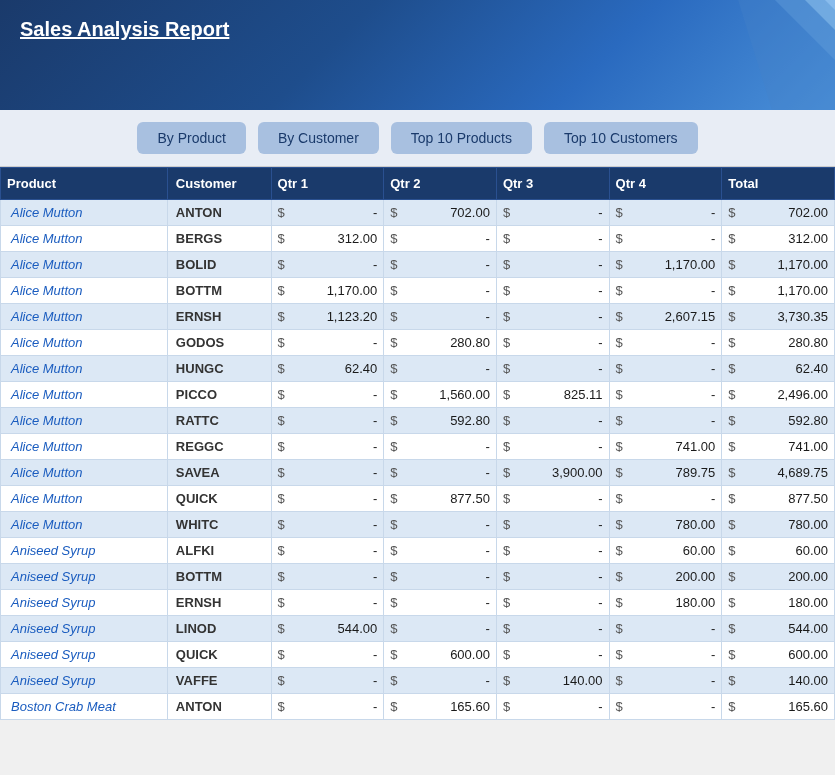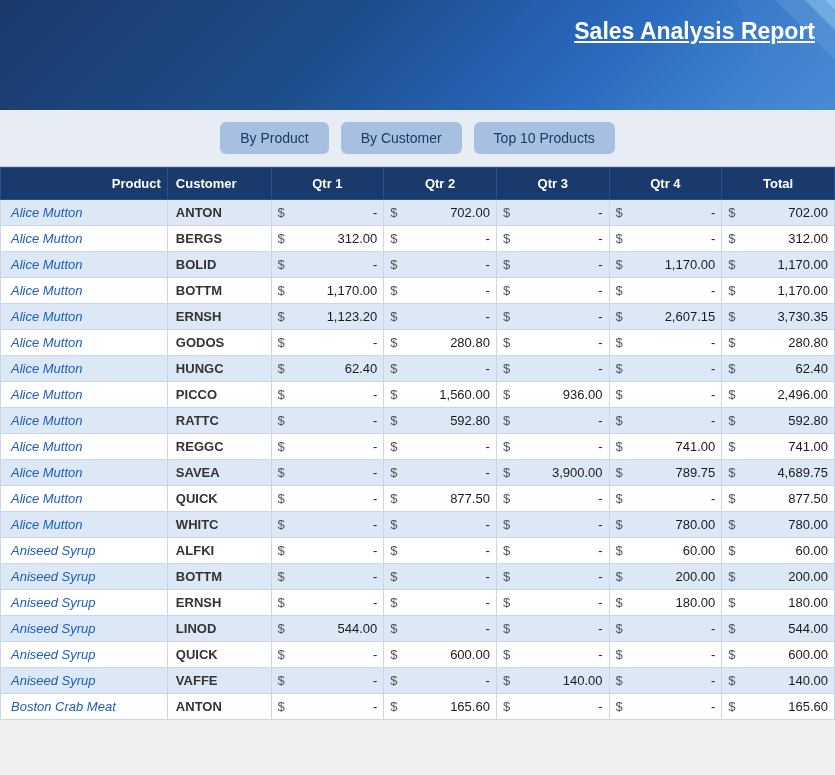--- a/index.html
+++ b/index.html
@@ -7,22 +7,22 @@
 
     
     .header {
       background: linear-gradient(135deg, #1a3a6b 0%, #1e4d8c 40%, #2a6abf 70%, #4a90d9 100%);
       padding: 18px 20px 14px 20px;
       position: relative;
       overflow: hidden;
       min-height: 110px;
     }
     .header-title {
-      text-align: right;
-      font-size: 23px;
+      text-align: left;
+      font-size: 20px;
       font-weight: bold;
       color: white;
       text-decoration: underline;
       margin-bottom: 8px;
       position: relative;
       z-index: 2;
     }
     .header-company {
       color: white;
       font-size: 20px;
@@ -67,25 +67,25 @@
     }
     table {
       width: 100%;
       border-collapse: collapse;
       font-size: 13px;
     }
     thead tr th {
       background: #1a3a6b;
       color: white;
       padding: 8px 6px;
-      text-align: center;
+      text-align: left;
       font-weight: bold;
       border: 1px solid #2a5090;
     }
-    thead tr th:first-child { text-align: right; padding-left: 0; }
+    thead tr th:first-child { text-align: left; padding-left: 6px; }
     thead tr th:nth-child(2) { text-align: left; padding-left: 8px; }
 
     tbody tr:nth-child(odd) { background: #dce8f5; }
     tbody tr:nth-child(even) { background: #ffffff; }
 
     tbody tr td {
       padding: 5px 6px;
       border: 1px solid #c8d8ea;
       color: #1a1a1a;
       white-space: nowrap;
@@ -112,20 +112,21 @@
     <polygon points="110,0 200,0 200,90" fill="rgba(100,160,220,0.5)"></polygon>
     <polygon points="140,0 200,0 200,60" fill="rgba(150,200,240,0.6)"></polygon>
     <polygon points="160,0 200,0 200,40" fill="rgba(180,220,255,0.5)"></polygon>
   </svg>
 </div>
 
 <div class="tabs-bar">
   <button class="tab-btn">By Product</button>
   <button class="tab-btn">By Customer</button>
   <button class="tab-btn">Top 10 Products</button>
+  <button class="tab-btn">Top 10 Customers</button>
 </div>
 
 <div class="table-wrapper">
   <table>
     <thead>
       <tr>
         <th>Product</th>
         <th>Customer</th>
         <th>Qtr 1</th>
         <th>Qtr 2</th>
@@ -384,21 +385,21 @@
           </td>
           <td>
             <div class="money-cell">
               <span class="money-sign">$</span>
               <span class="money-val">1,560.00</span>
             </div>
           </td>
           <td>
             <div class="money-cell">
               <span class="money-sign">$</span>
-              <span class="money-val">936.00</span>
+              <span class="money-val">825.11</span>
             </div>
           </td>
           <td>
             <div class="money-cell">
               <span class="money-sign">$</span>
               <span class="money-val">-</span>
             </div>
           </td>
           <td>
             <div class="money-cell">

